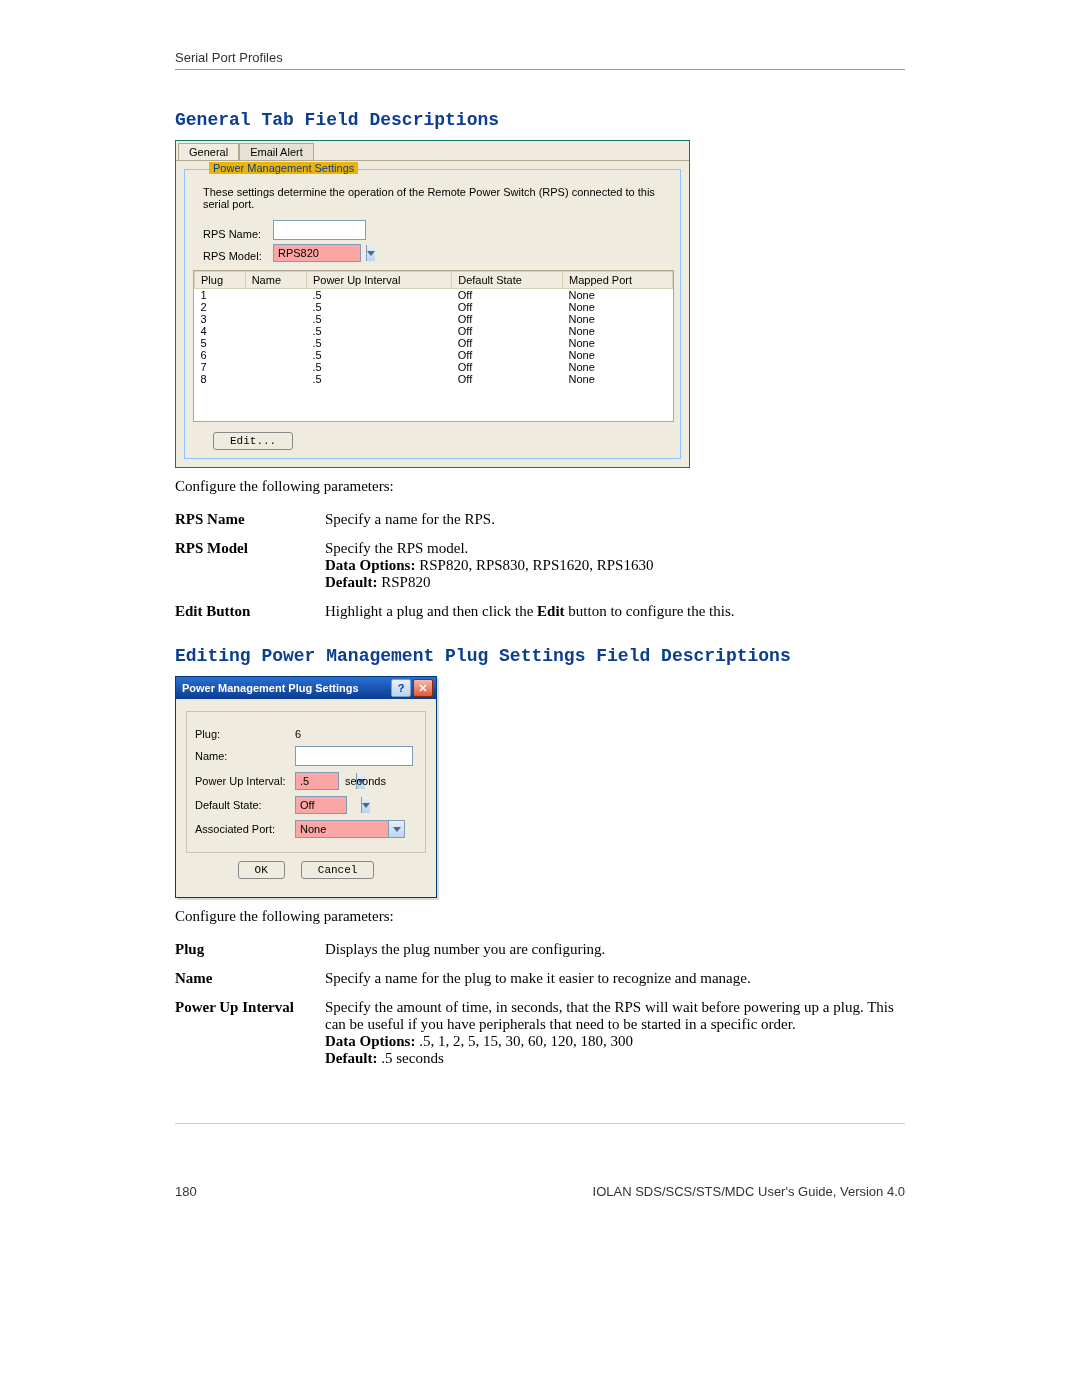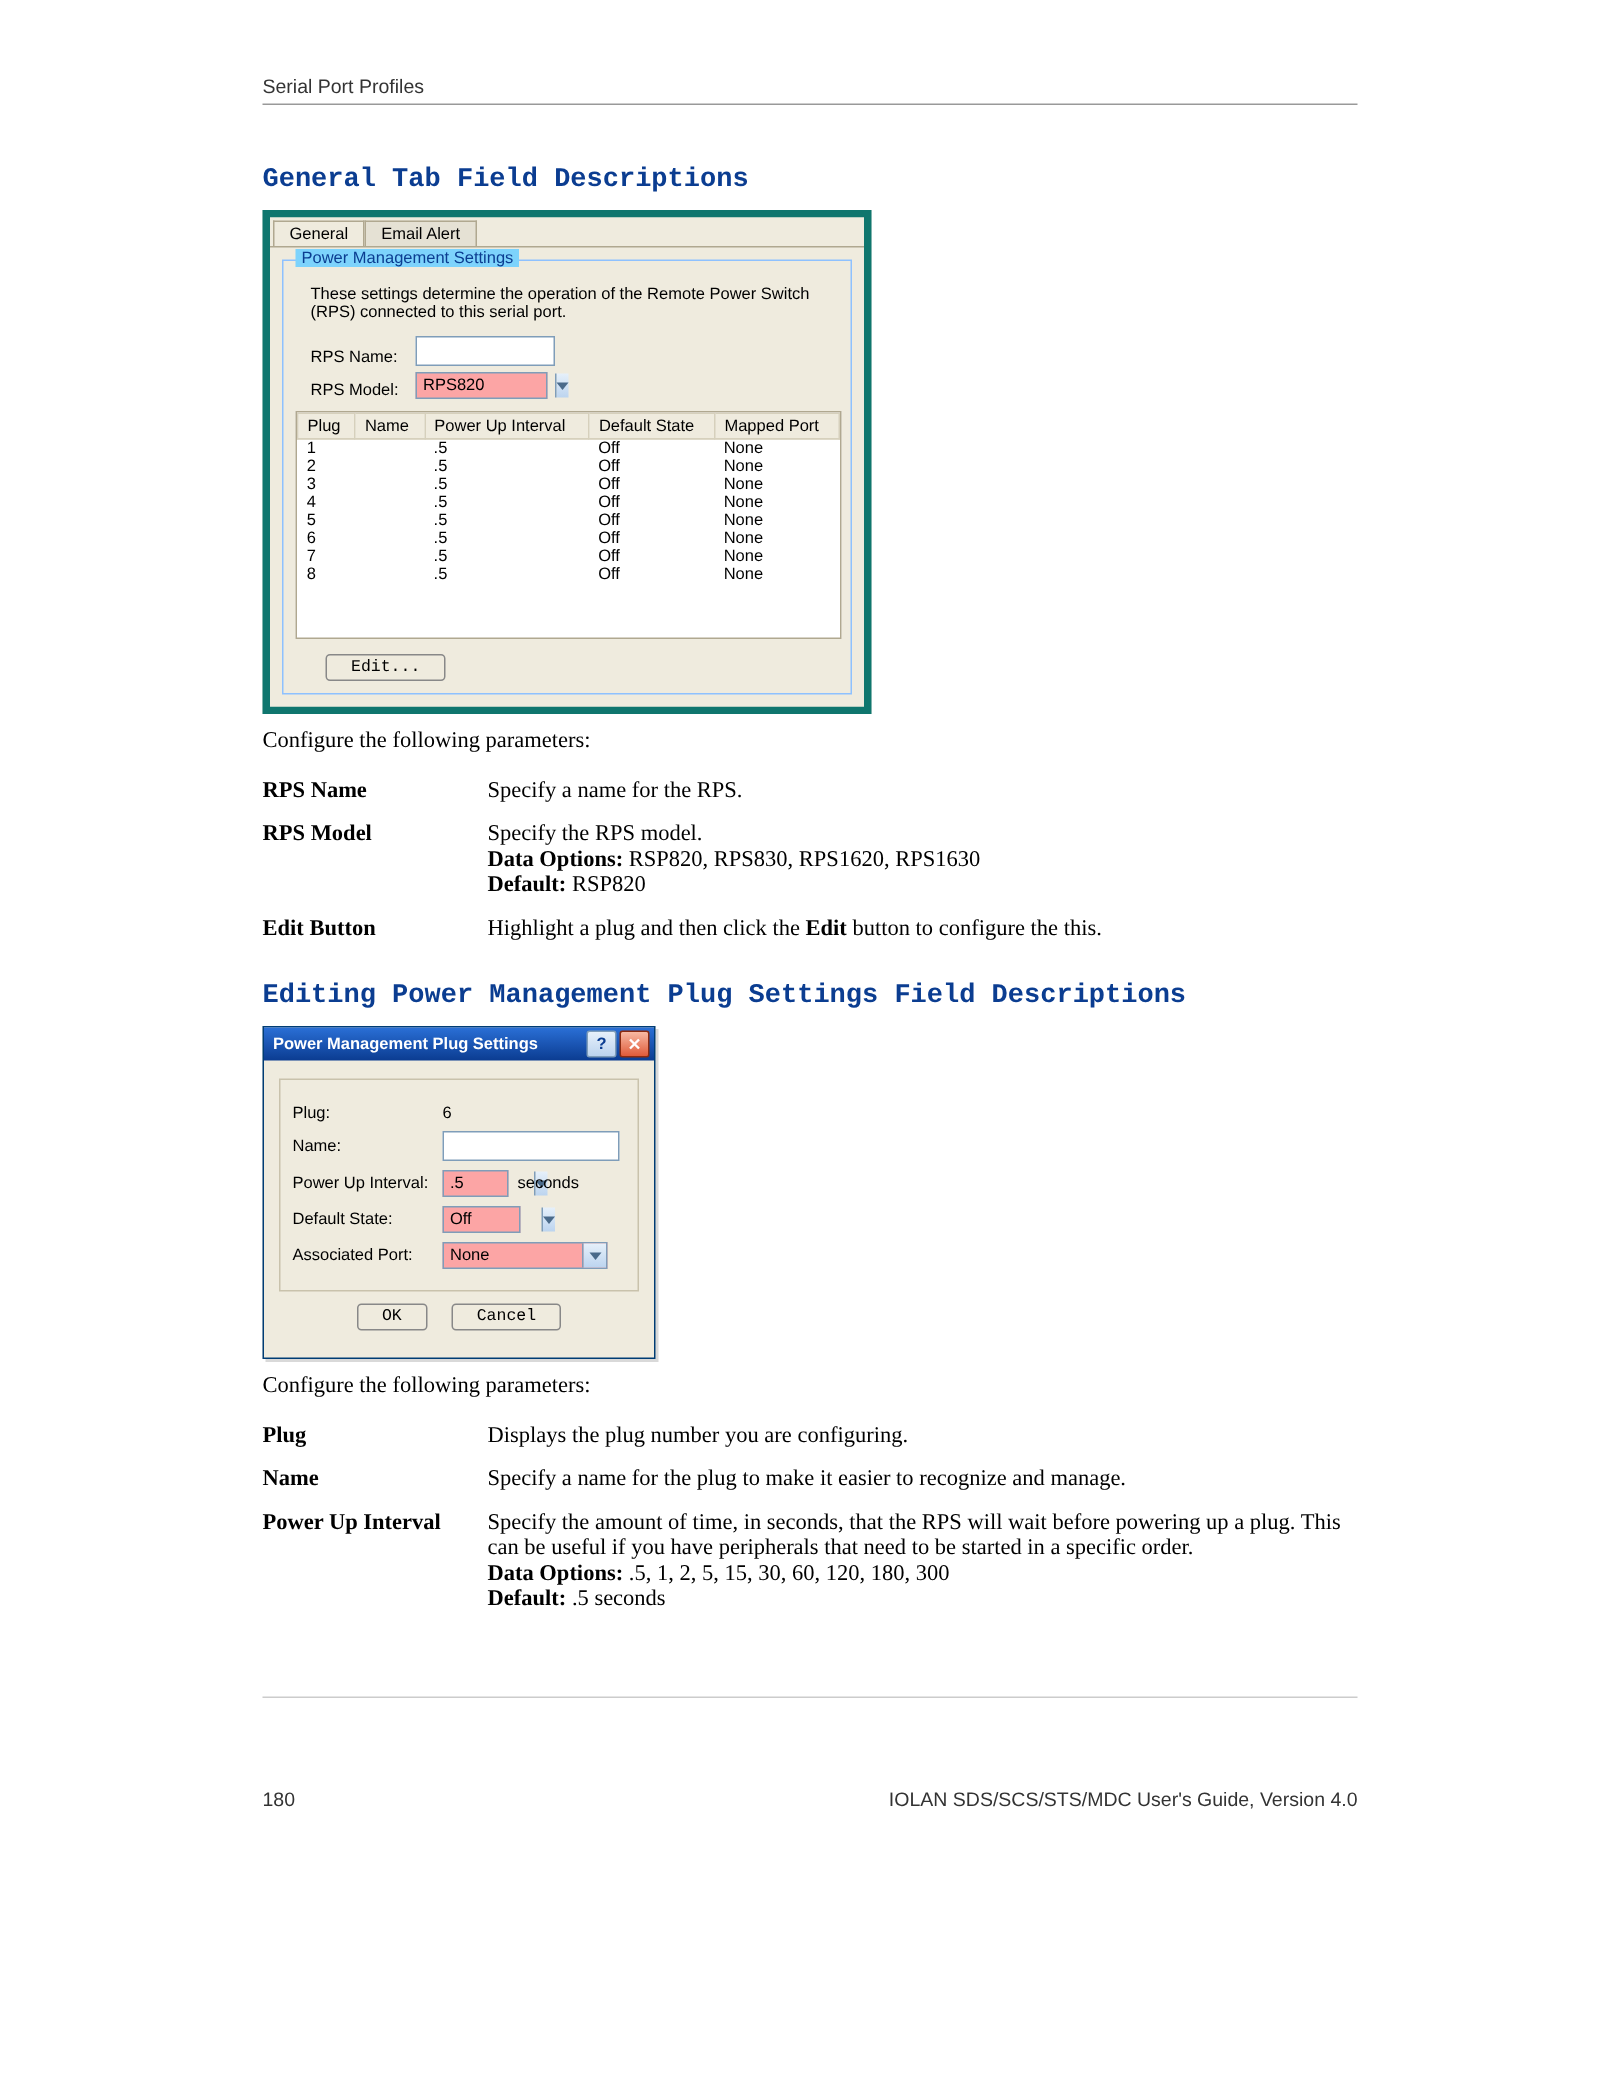--- a/index.html
+++ b/index.html
@@ -52,23 +52,23 @@
     width: 140px;
     white-space: nowrap;
   }
   .bold { font-weight: bold; }
   .ui-box {
     font-family: Tahoma, "Segoe UI", sans-serif;
     font-size: 11px;
     color: #000;
   }
   .ui-main {
-    border: 5px solid #0f766e;
-    background: #efebde;
-    width: 406px;
+    border: 1px solid #0f766e;
+    background: #efebde;
+    width: 515px;
     box-sizing: border-box;
     padding: 0;
   }
   .ui-tabs {
     display: flex;
     padding: 2px 2px 0 2px;
     background: #efebde;
   }
   .ui-tab {
     padding: 2px 10px;
@@ -88,22 +88,22 @@
   }
   .fieldset {
     border: 1px solid #8ec1ff;
     padding: 10px 8px 8px 8px;
     margin: 0;
     position: relative;
   }
   .fieldset-title {
     position: absolute;
     top: -8px;
-    left: 8px;
-    background: #7dd3fc;
+    left: 24px;
+    background: #eab308;
     padding: 0 4px;
     color: #0b3d91;
     font-size: 11px;
   }
   .form-row {
     display: flex;
     align-items: flex-end;
     margin: 4px 0;
   }
   .form-row label { width: 70px; font-size: 11px; }

